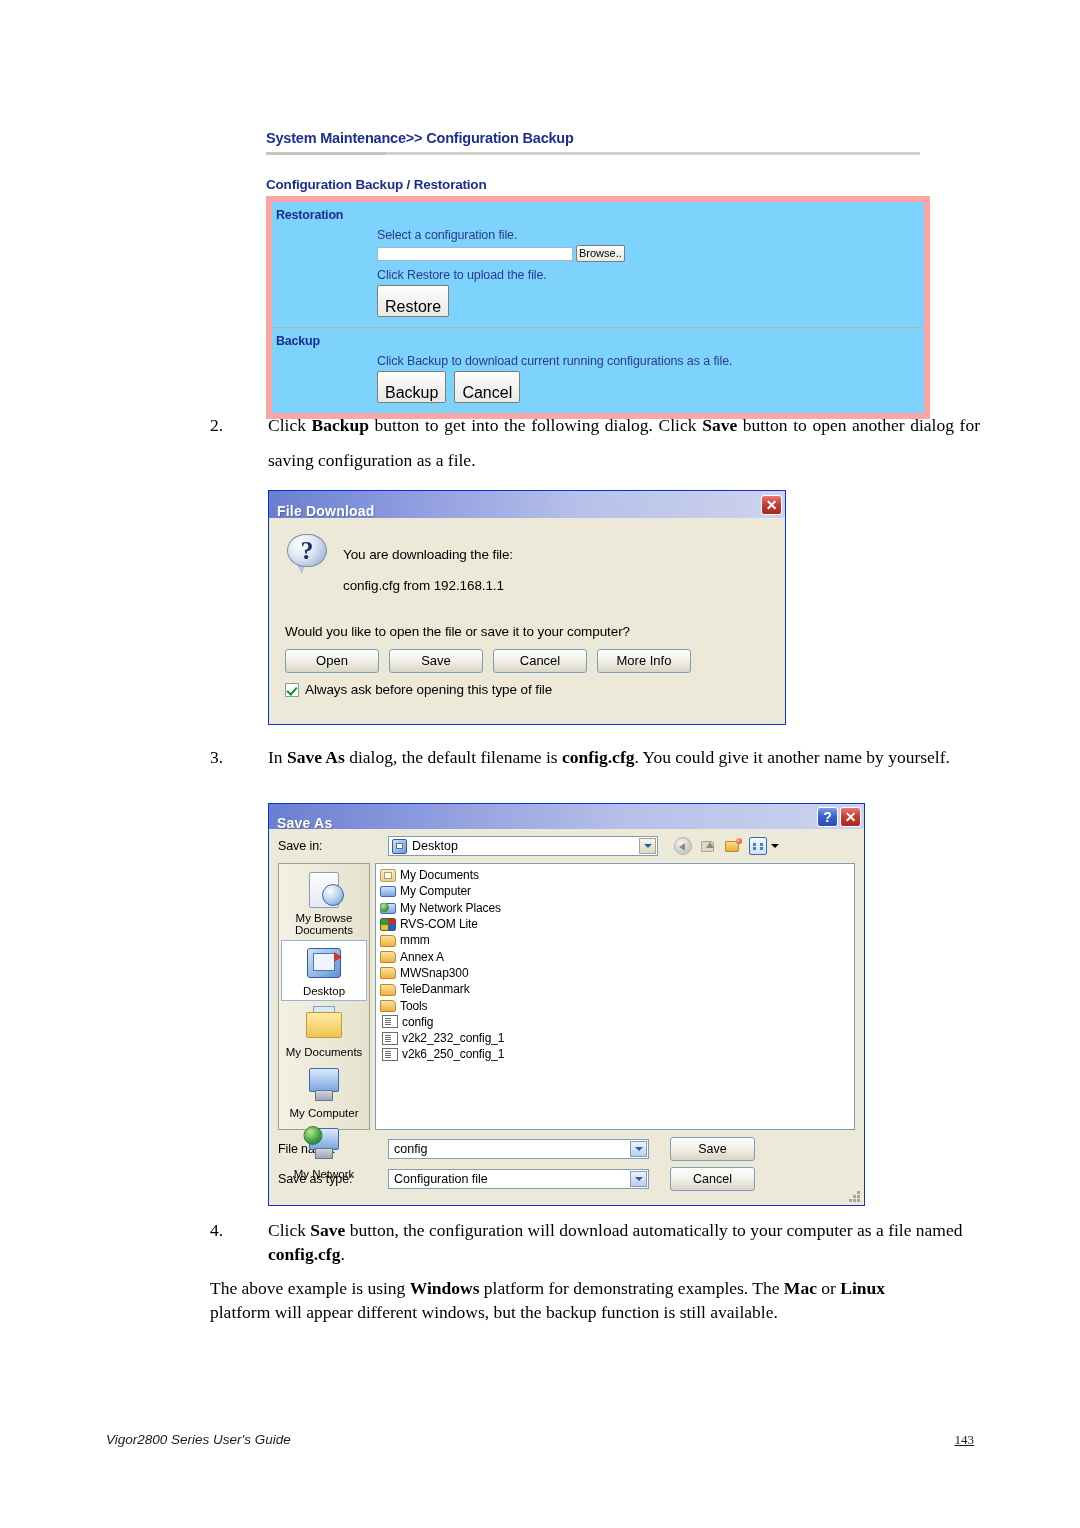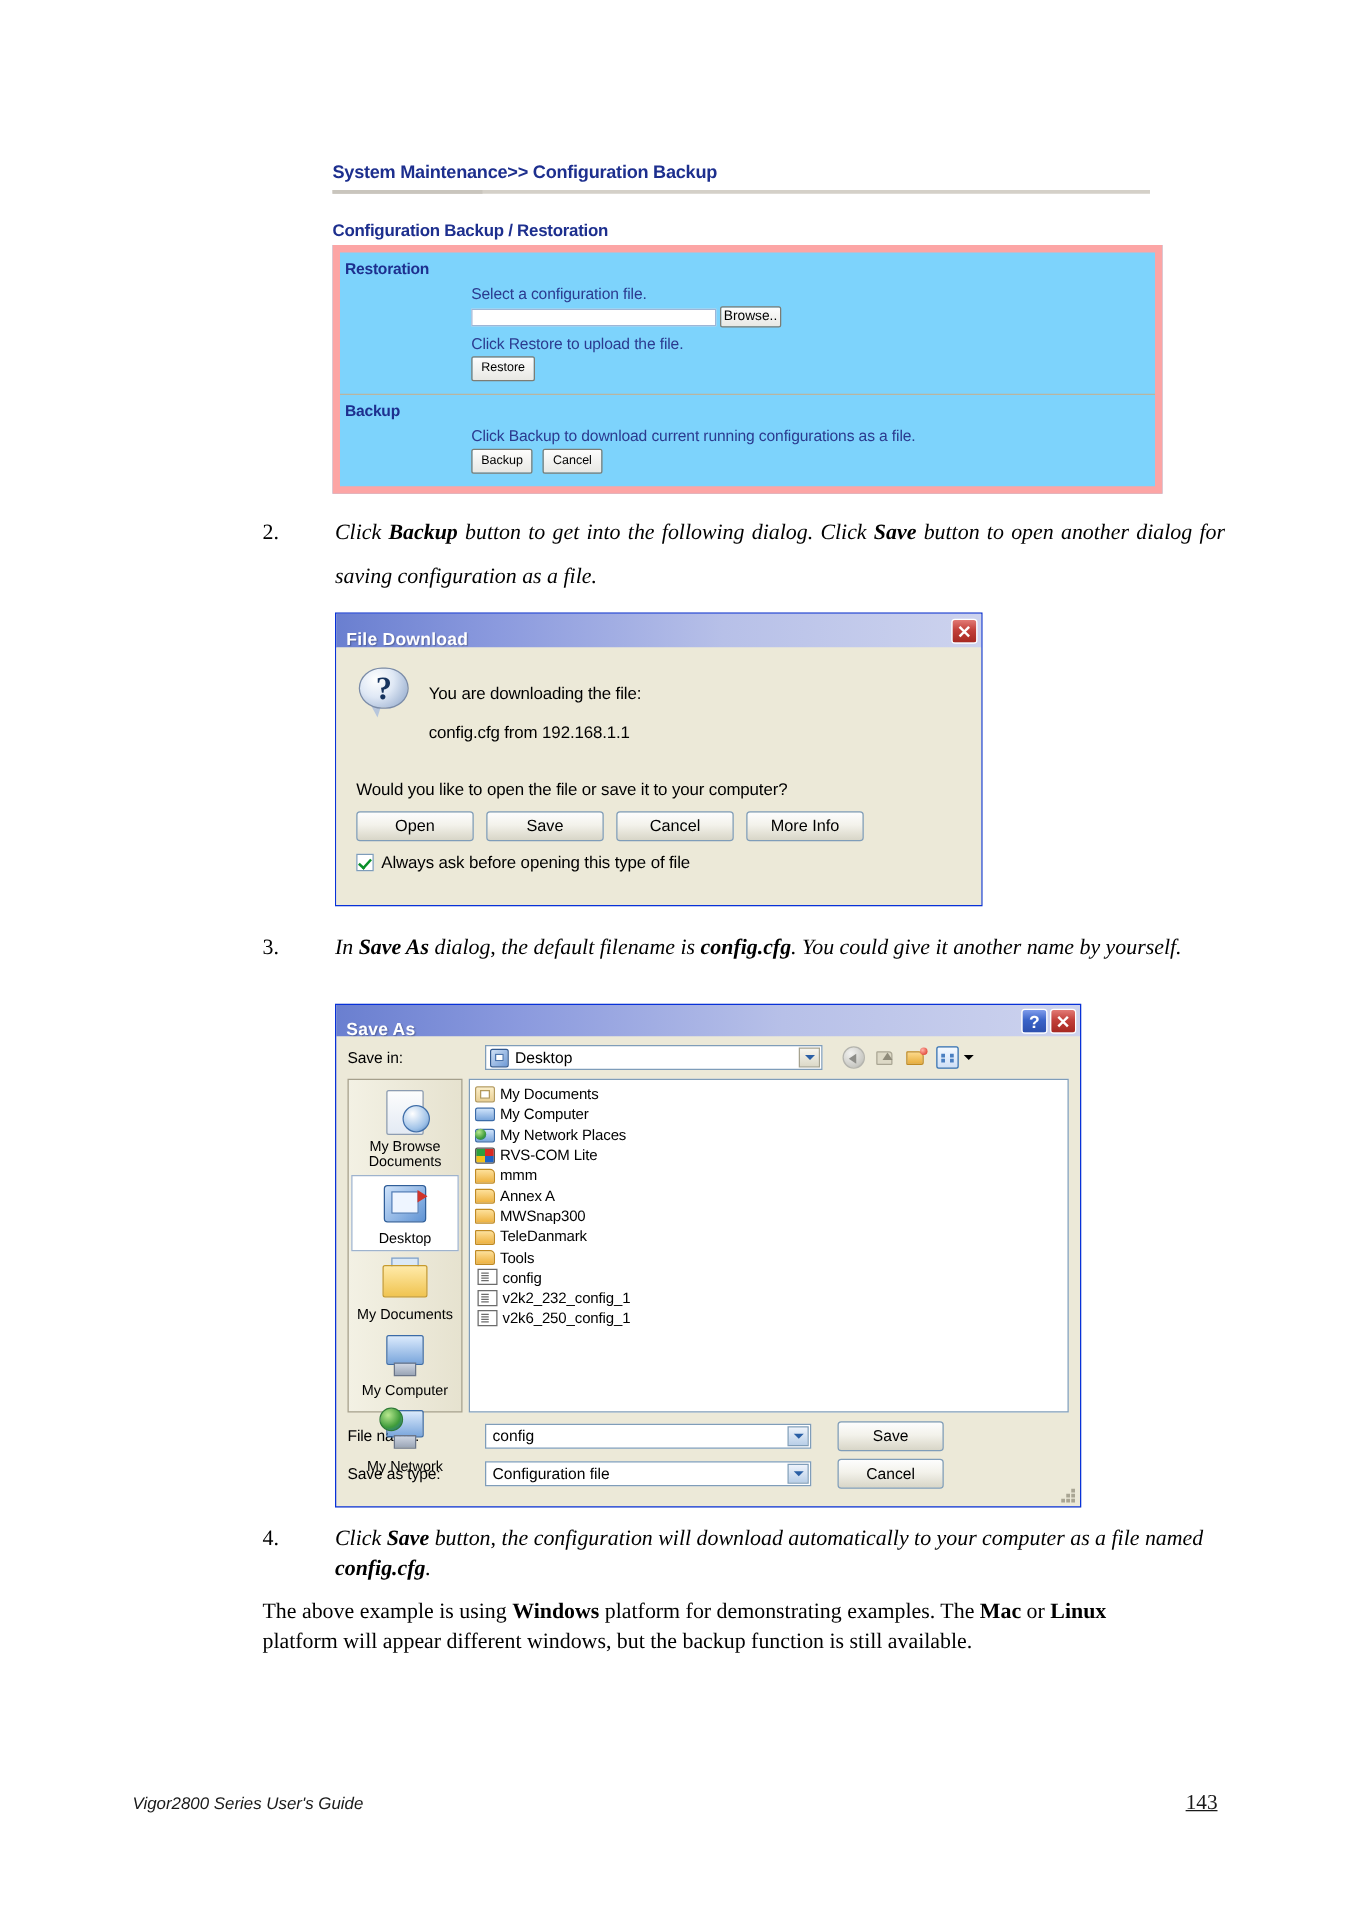--- a/index.html
+++ b/index.html
@@ -83,26 +83,26 @@
   .router-input {
     width: 196px;
     height: 14px;
     border: 1px solid #9fb6d6;
     background: #fff;
     box-sizing: border-box;
   }
   .win-btn {
     display: inline-block;
     font-family: "Liberation Sans", sans-serif;
-    font-size: 10px;
+    font-size: 16px;
     color: #000;
     background: linear-gradient(#fdfdfd, #e8e8e4);
     border: 1px solid #7d7d74;
     border-radius: 2px;
-    padding: 2px 7px 2px 7px;
+    padding: 14px 7px 2px 7px;
     line-height: 14px;
     white-space: nowrap;
   }
   .win-btn.small { padding: 0px 2px 1px 2px; font-size: 11px; }
   .btn-row { display: flex; gap: 8px; margin-top: 3px; }
 
   
   .doc-step {
     position: absolute;
     font-size: 17.5px;
@@ -112,21 +112,20 @@
   .doc-step .num {
     position: absolute;
     left: 0;
     top: 0;
     width: 42px;
     text-align: left;
   }
   .doc-step .body {
     margin-left: 58px;
     display: block;
-    font-style: italic;
   }
   .justify { text-align: justify; text-align-last: left; }
   b { font-weight: bold; }
 
   .doc-para {
     position: absolute;
     font-size: 17.5px;
     line-height: 24px;
     color: #000;
   }
@@ -617,21 +616,21 @@
     align-items: baseline;
   }
   .footer-left {
     font-family: "Liberation Sans", sans-serif;
     font-style: italic;
     font-size: 13.5px;
     color: #1a1a1a;
   }
   .footer-right {
     font-family: "Liberation Serif", serif;
-    font-size: 17px;
+    font-size: 13px;
     color: #1a1a1a;
     text-decoration: underline;
   }
 </style>
 </head>
 <body>
 
 <div class="router-panel">
   <div class="router-breadcrumb">
     <span>System Maintenance</span><span class="sep">&gt;&gt;</span> <span>Configuration Backup</span>

